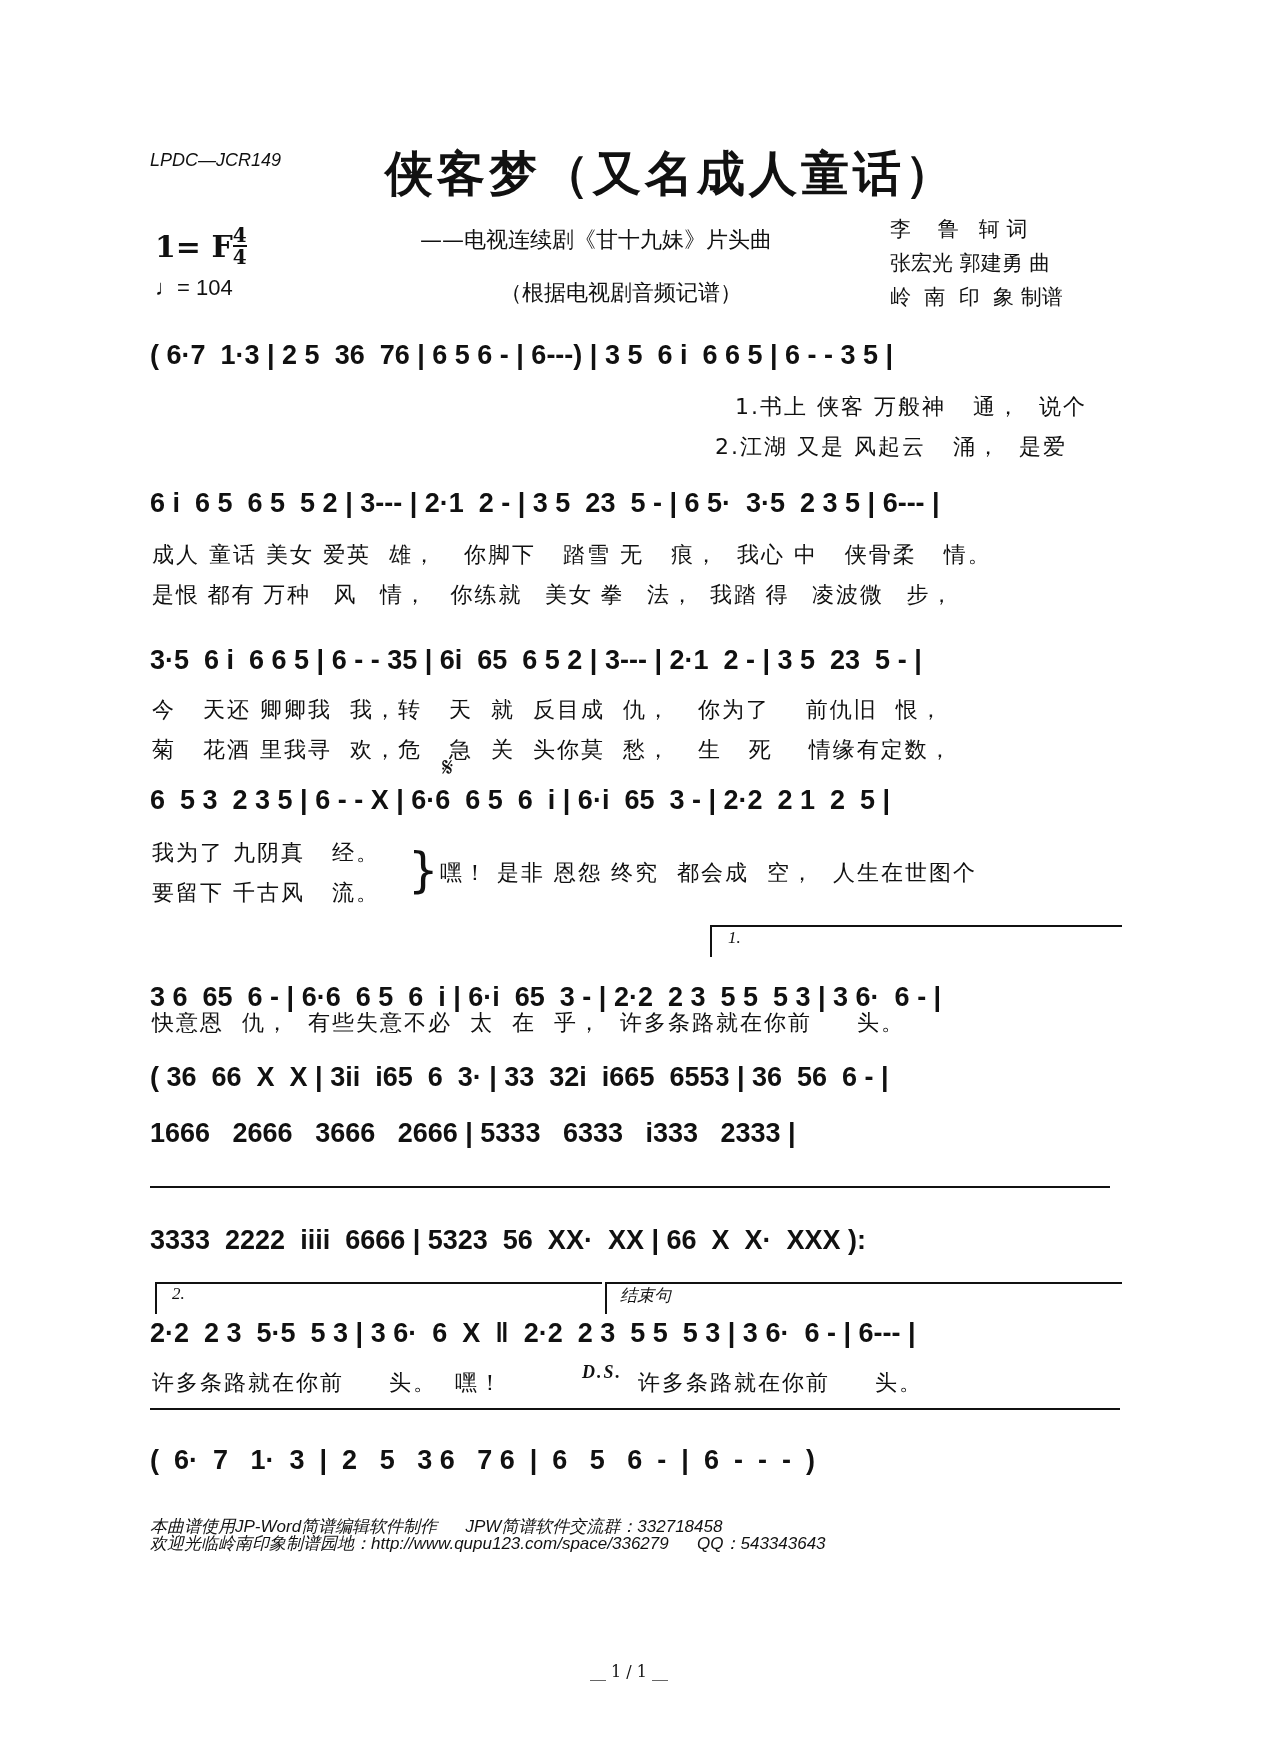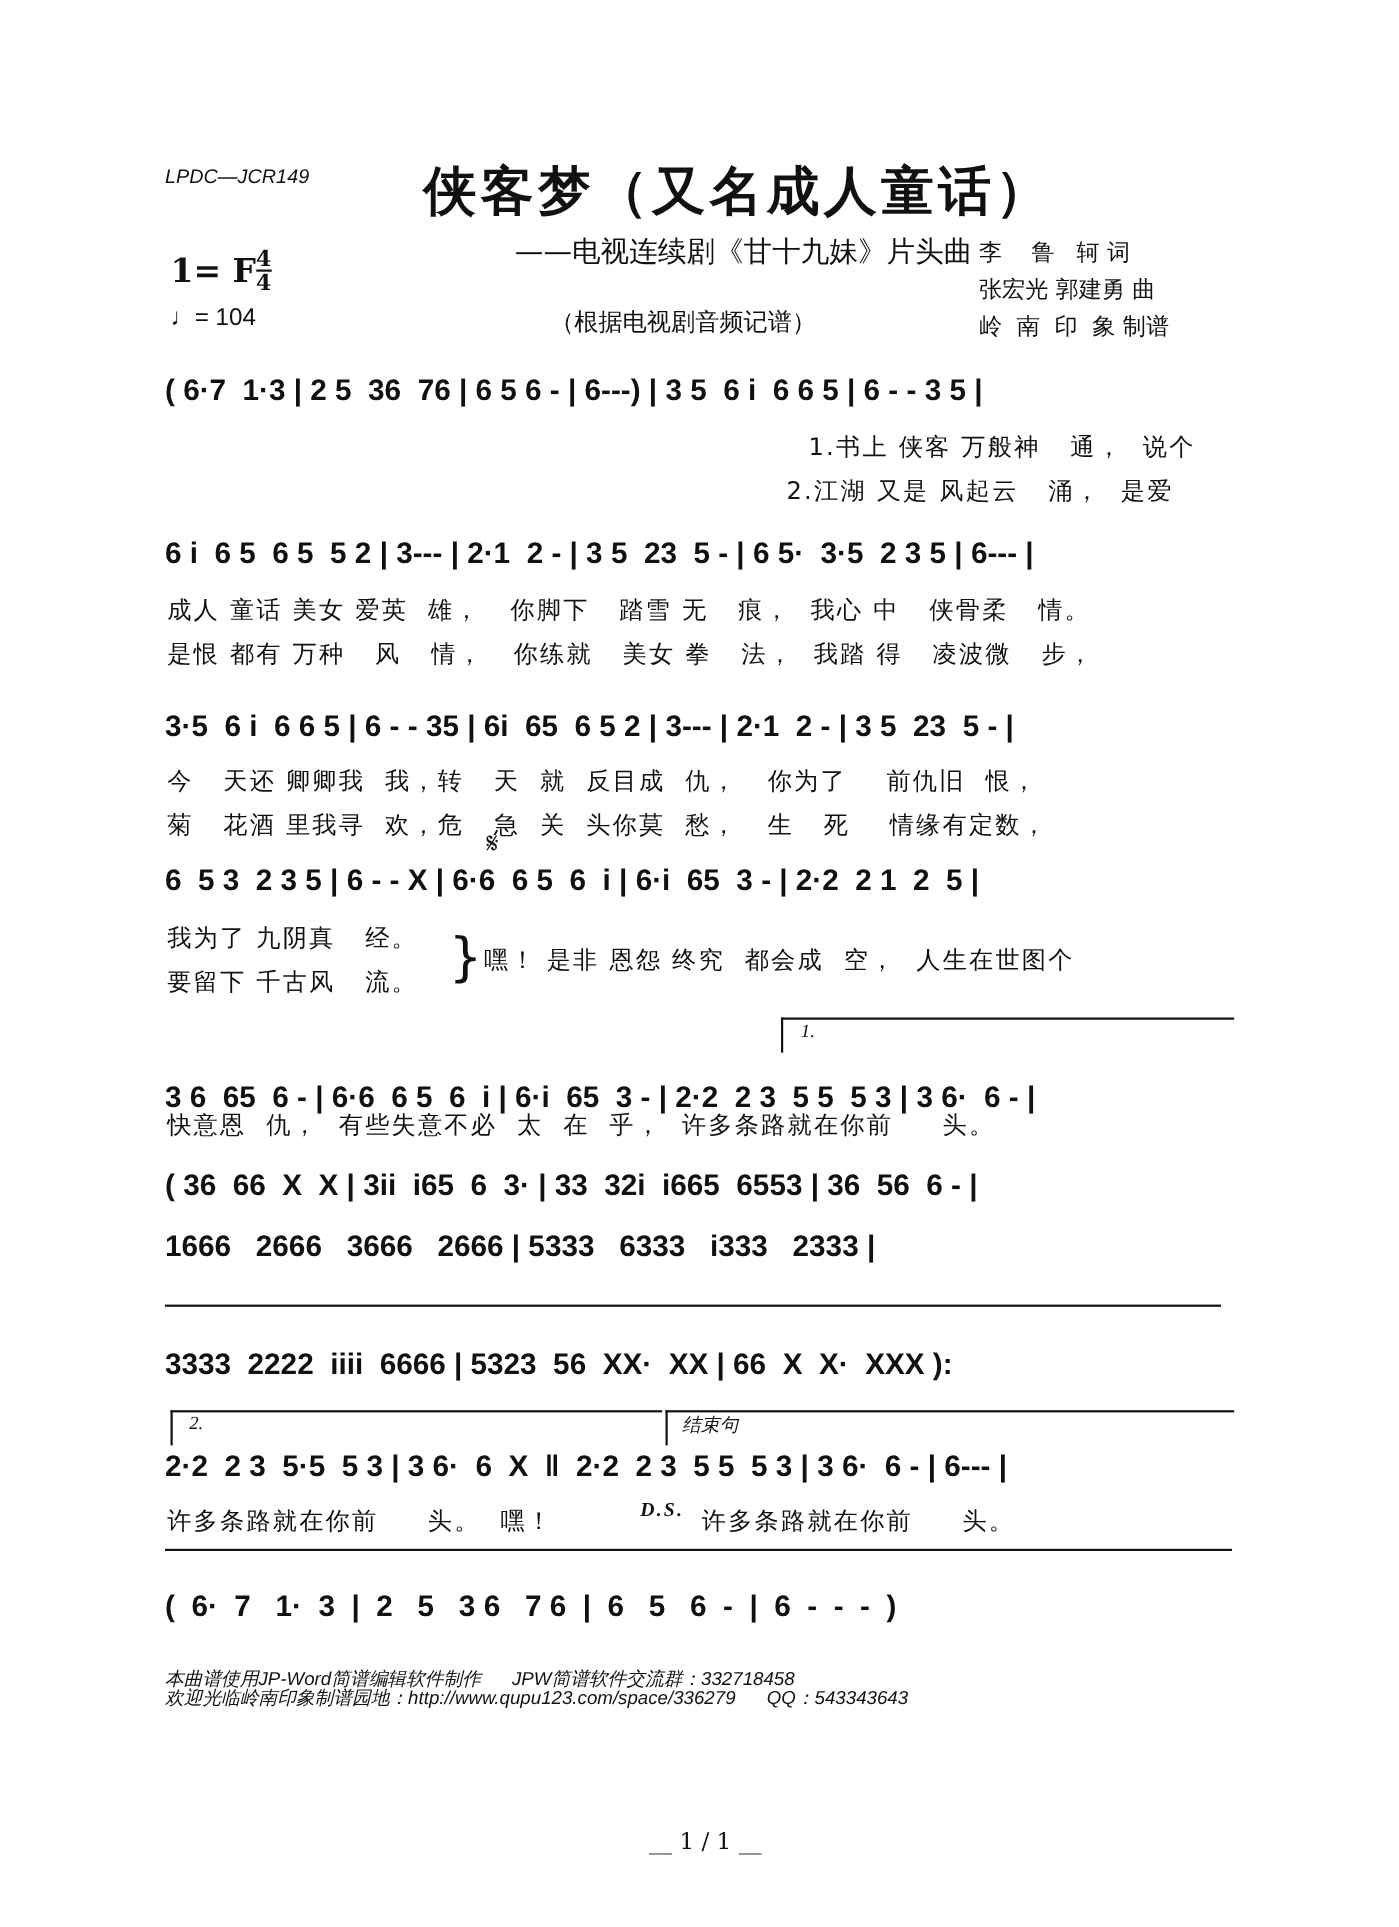--- a/index.html
+++ b/index.html
@@ -4,31 +4,31 @@
 <style>
   html,body{margin:0;padding:0;background:#fff;}
   body{width:1272px;height:1752px;position:relative;overflow:hidden;font-family:"DejaVu Sans",sans-serif;color:#111;}
   .abs{position:absolute;}
   .code{left:150px;top:150px;font-family:"Liberation Sans",sans-serif;font-style:italic;font-size:18px;}
   .title{left:385px;top:142px;font-family:"DejaVu Serif",serif;font-weight:bold;font-size:48px;letter-spacing:4px;}
   .key{left:155px;top:225px;font-family:"DejaVu Serif",serif;font-weight:bold;font-size:30px;display:flex;align-items:center;}
   .frac{display:inline-flex;flex-direction:column;align-items:center;font-size:20px;line-height:20px;}
   .frac span:first-child{border-bottom:2px solid #111;}
   .tempo{left:155px;top:275px;font-family:"Liberation Sans",sans-serif;font-size:22px;}
-  .subtitle{left:420px;top:211px;font-size:26px;margin-left:48px;}
+  .subtitle{left:420px;top:225px;font-size:22px;}
   .note{left:500px;top:278px;font-size:22px;}
   .credits{left:890px;top:212px;font-size:21px;line-height:34px;}
   .credits div{white-space:pre;}
   .row{position:absolute;left:150px;right:150px;display:flex;align-items:center;font-family:"Liberation Sans",sans-serif;font-weight:bold;font-size:27px;white-space:pre;}
   .lyr{position:absolute;font-size:22px;white-space:pre;letter-spacing:2px;}
   .rule{position:absolute;height:2px;background:#111;}
   .vol{position:absolute;border-left:2px solid #111;border-top:2px solid #111;height:30px;}
   .voltxt{position:absolute;font-style:italic;font-size:17px;font-family:"Liberation Serif",serif;}
   .footer{position:absolute;left:150px;font-family:"Liberation Sans",sans-serif;font-style:italic;font-size:17px;white-space:pre;}
-  .page{position:absolute;left:590px;top:1662px;font-family:"DejaVu Serif",serif;font-size:21px;text-align:right;}
+  .page{position:absolute;left:590px;top:1662px;font-family:"DejaVu Serif",serif;font-size:16px;text-align:right;}
   .segno{position:absolute;font-size:26px;font-family:"DejaVu Serif",serif;}
   .ds{font-family:"Liberation Serif",serif;font-style:italic;font-weight:bold;font-size:18px;}
 </style>
 </head>
 <body>
 
 <div class="abs code">LPDC—JCR149</div>
 <div class="abs title">侠客梦（又名成人童话）</div>
 
 <div class="abs key">
@@ -46,21 +46,21 @@
   <div>张宏光 郭建勇 曲</div>
   <div>岭  南  印  象 制谱</div>
 </div>
 
 <div class="row" style="top:340px;">( 6·7  1·3 | 2 5  36  76 | 6 5 6 - | 6---) | 3 5  6 i  6 6 5 | 6 - - 3 5 |</div>
 <div class="lyr" style="left:715px;top:392px;margin-left:20px;">1.书上 侠客 万般神   通，  说个</div>
 <div class="lyr" style="left:715px;top:432px;">2.江湖 又是 风起云   涌，  是爱</div>
 
 <div class="row" style="top:488px;">6 i  6 5  6 5  5 2 | 3--- | 2·1  2 - | 3 5  23  5 - | 6 5·  3·5  2 3 5 | 6--- |</div>
 <div class="lyr" style="left:152px;top:540px;">成人 童话 美女 爱英  雄，   你脚下   踏雪 无   痕，  我心 中   侠骨柔   情。</div>
-<div class="lyr" style="left:152px;top:580px;">是恨 都有 万种   风   情，   你练就   美女 拳   法，  我踏 得   凌波微   步，</div>
+<div class="lyr" style="left:152px;top:580px;font-family:Liberation Serif, serif;">是恨 都有 万种   风   情，   你练就   美女 拳   法，  我踏 得   凌波微   步，</div>
 
 <div class="row" style="top:645px;">3·5  6 i  6 6 5 | 6 - - 35 | 6i  65  6 5 2 | 3--- | 2·1  2 - | 3 5  23  5 - |</div>
 <div class="lyr" style="left:152px;top:695px;">今   天还 卿卿我  我，转   天  就  反目成  仇，   你为了    前仇旧  恨，</div>
 <div class="lyr" style="left:152px;top:735px;">菊   花酒 里我寻  欢，危   急  关  头你莫  愁，   生   死    情缘有定数，</div>
 <div class="segno" style="left:442px;top:752px;">𝄋</div>
 
 <div class="row" style="top:785px;">6  5 3  2 3 5 | 6 - - X | 6·6  6 5  6  i | 6·i  65  3 - | 2·2  2 1  2  5 |</div>
 <div class="lyr" style="left:152px;top:838px;">我为了 九阴真   经。</div>
 <div class="lyr" style="left:152px;top:878px;">要留下 千古风   流。</div>
 <div class="abs" style="left:408px;top:840px;font-size:48px;line-height:60px;">}</div>

